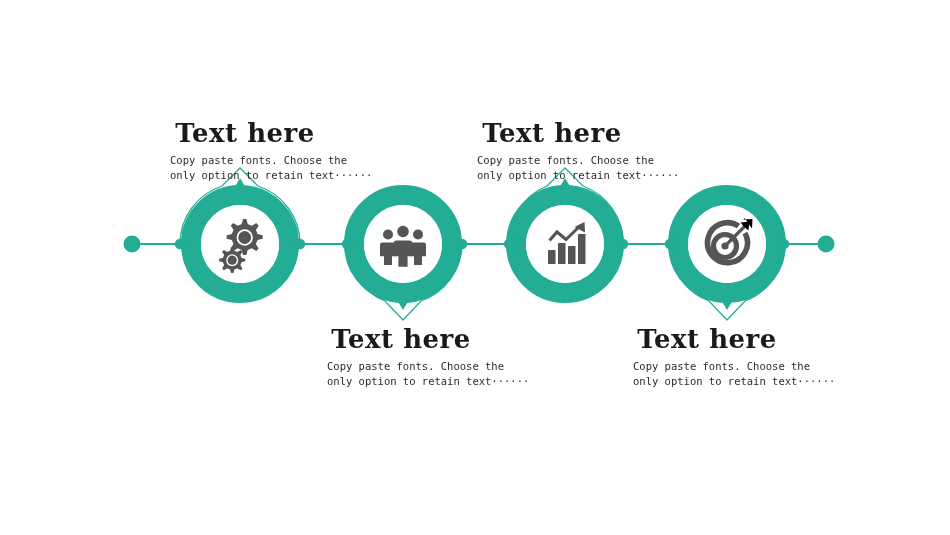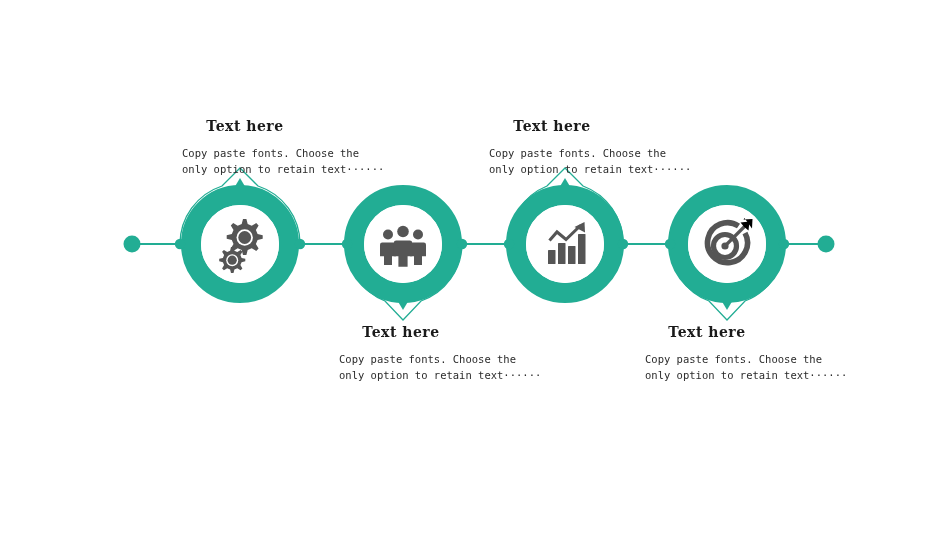--- a/index.html
+++ b/index.html
@@ -32,35 +32,35 @@
   }
 
   
   .txt-block {
     position: absolute;
     width: 230px;
   }
   .txt-title {
     font-family: "DejaVu Serif", "Liberation Serif", serif;
     font-weight: 700;
-    font-size: 14px;
+    font-size: 26px;
     color: #1a1a1a;
     text-align: center;
     letter-spacing: 0.5px;
     margin: 0 0 5px 0;
     line-height: 1.1;
     white-space: nowrap;
   }
   .txt-body {
     font-family: "DejaVu Sans Mono", "Liberation Mono", monospace;
     font-size: 10.5px;
     color: #2b2b2b;
     text-align: left;
     line-height: 1.45;
-    margin: 12px;
+    margin: 0;
     letter-spacing: 0px;
   }
   .txt-body span { display: block; white-space: nowrap; }
 
   
   .blk-1 { left: 130px; top: 119px; }
   .blk-3 { left: 437px; top: 119px; }
   
   .blk-2 { left: 286px; top: 325px; }
   .blk-4 { left: 592px; top: 325px; }

